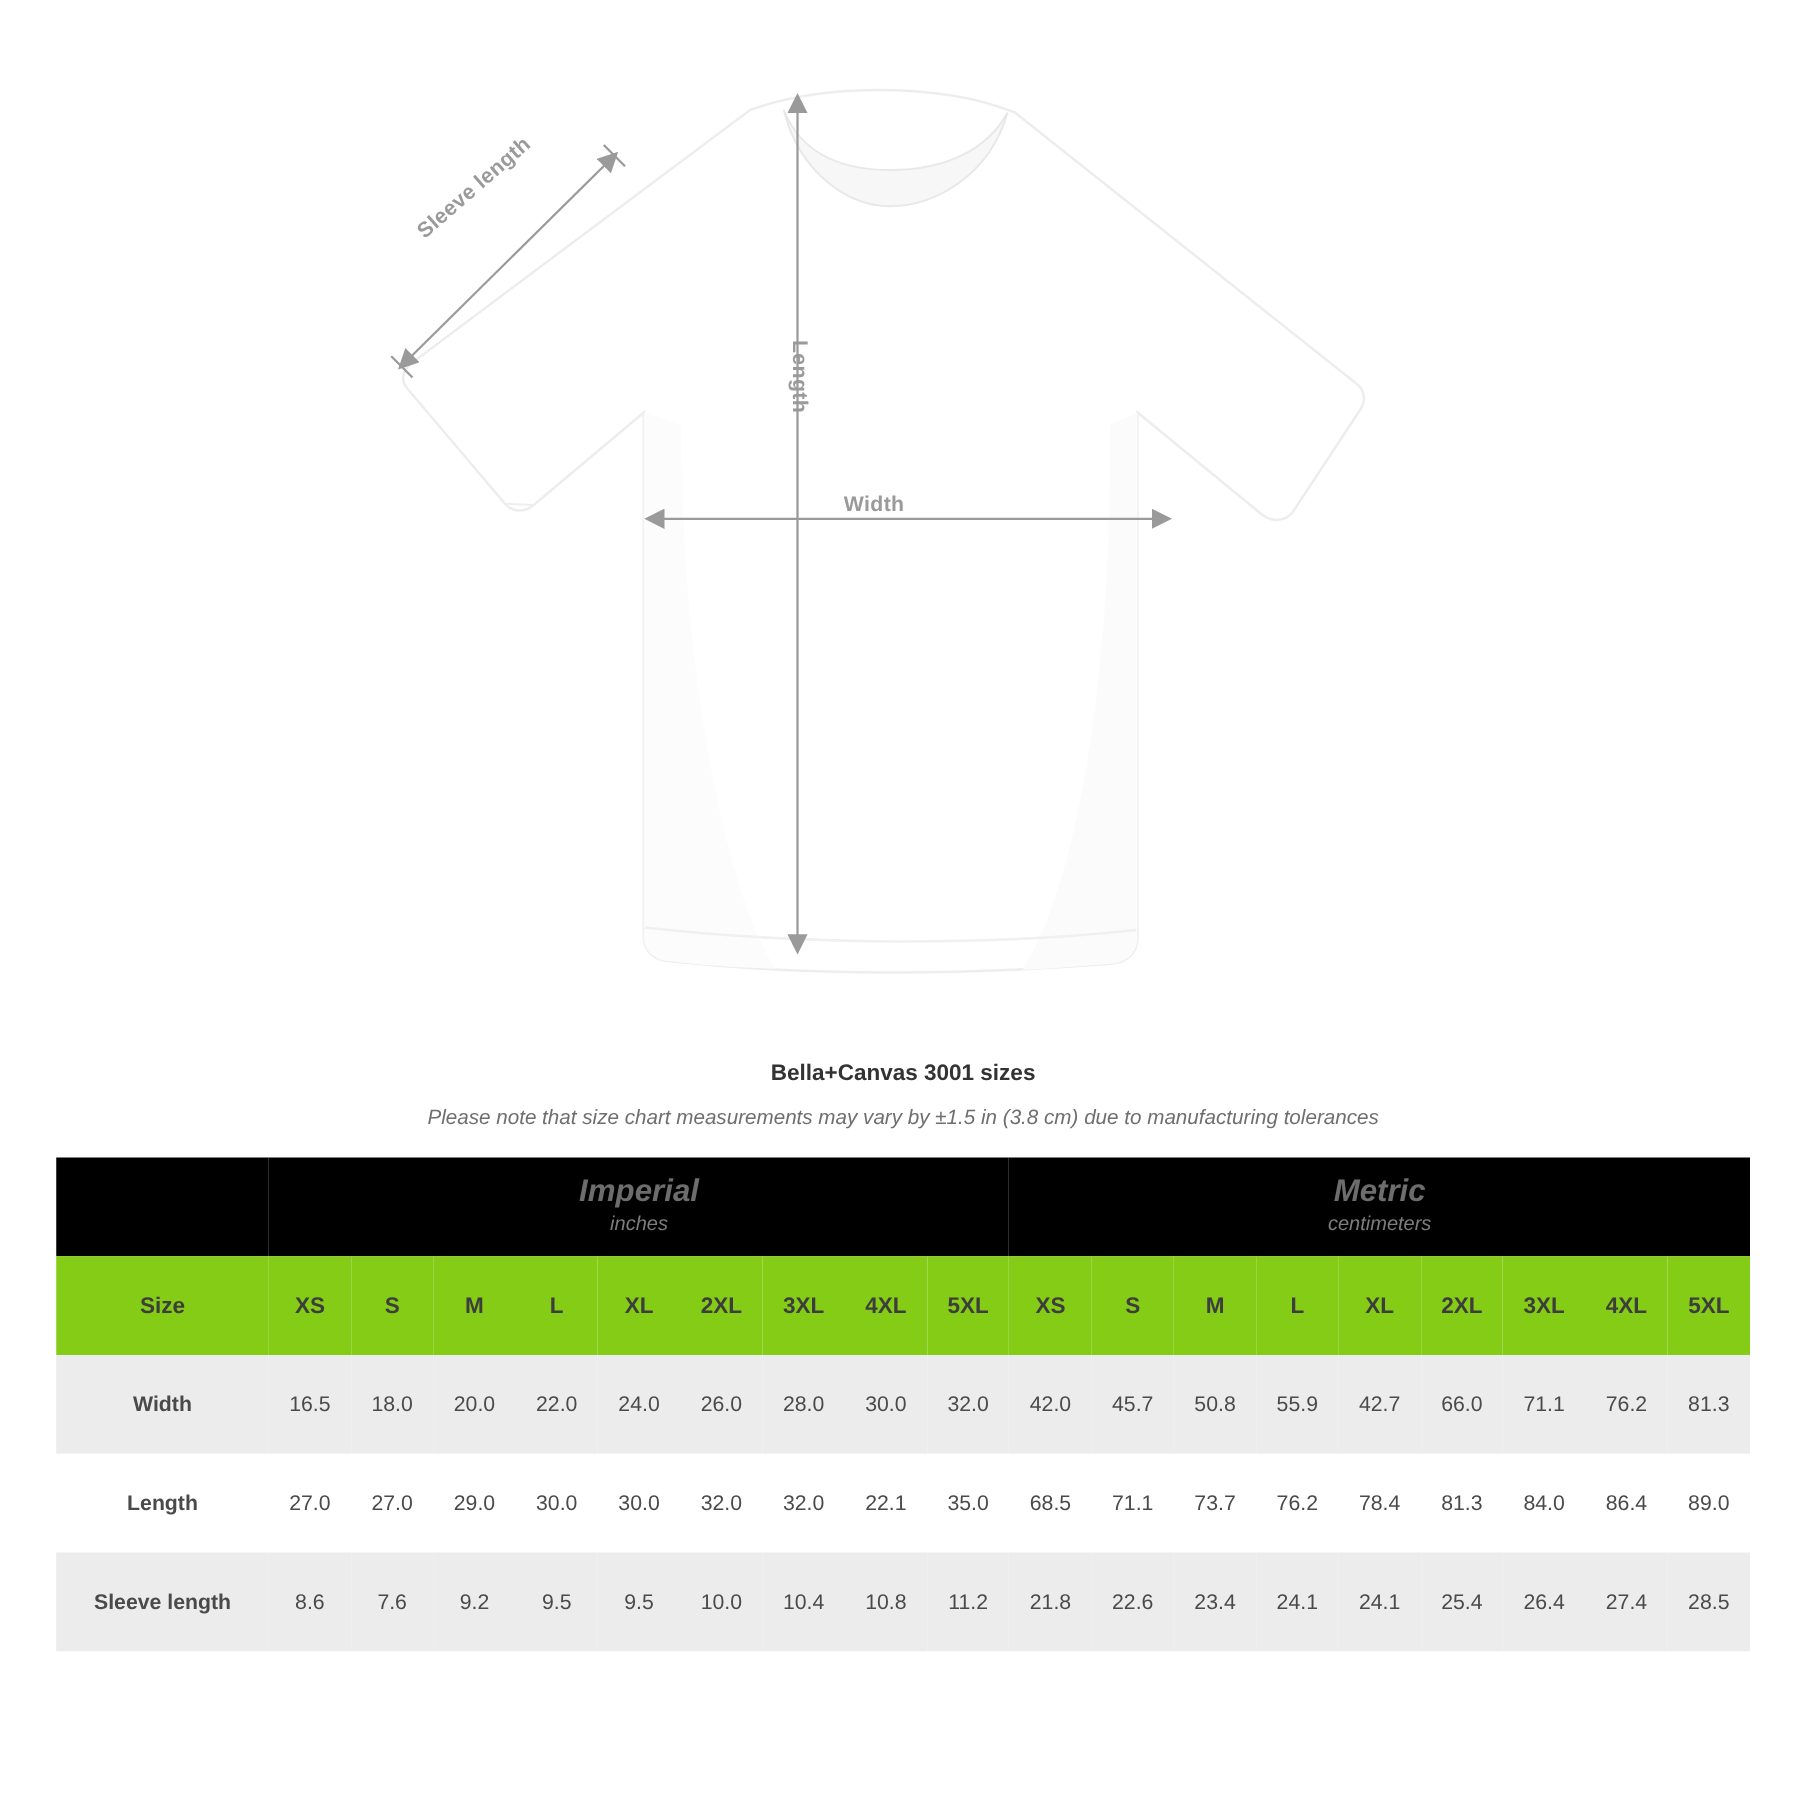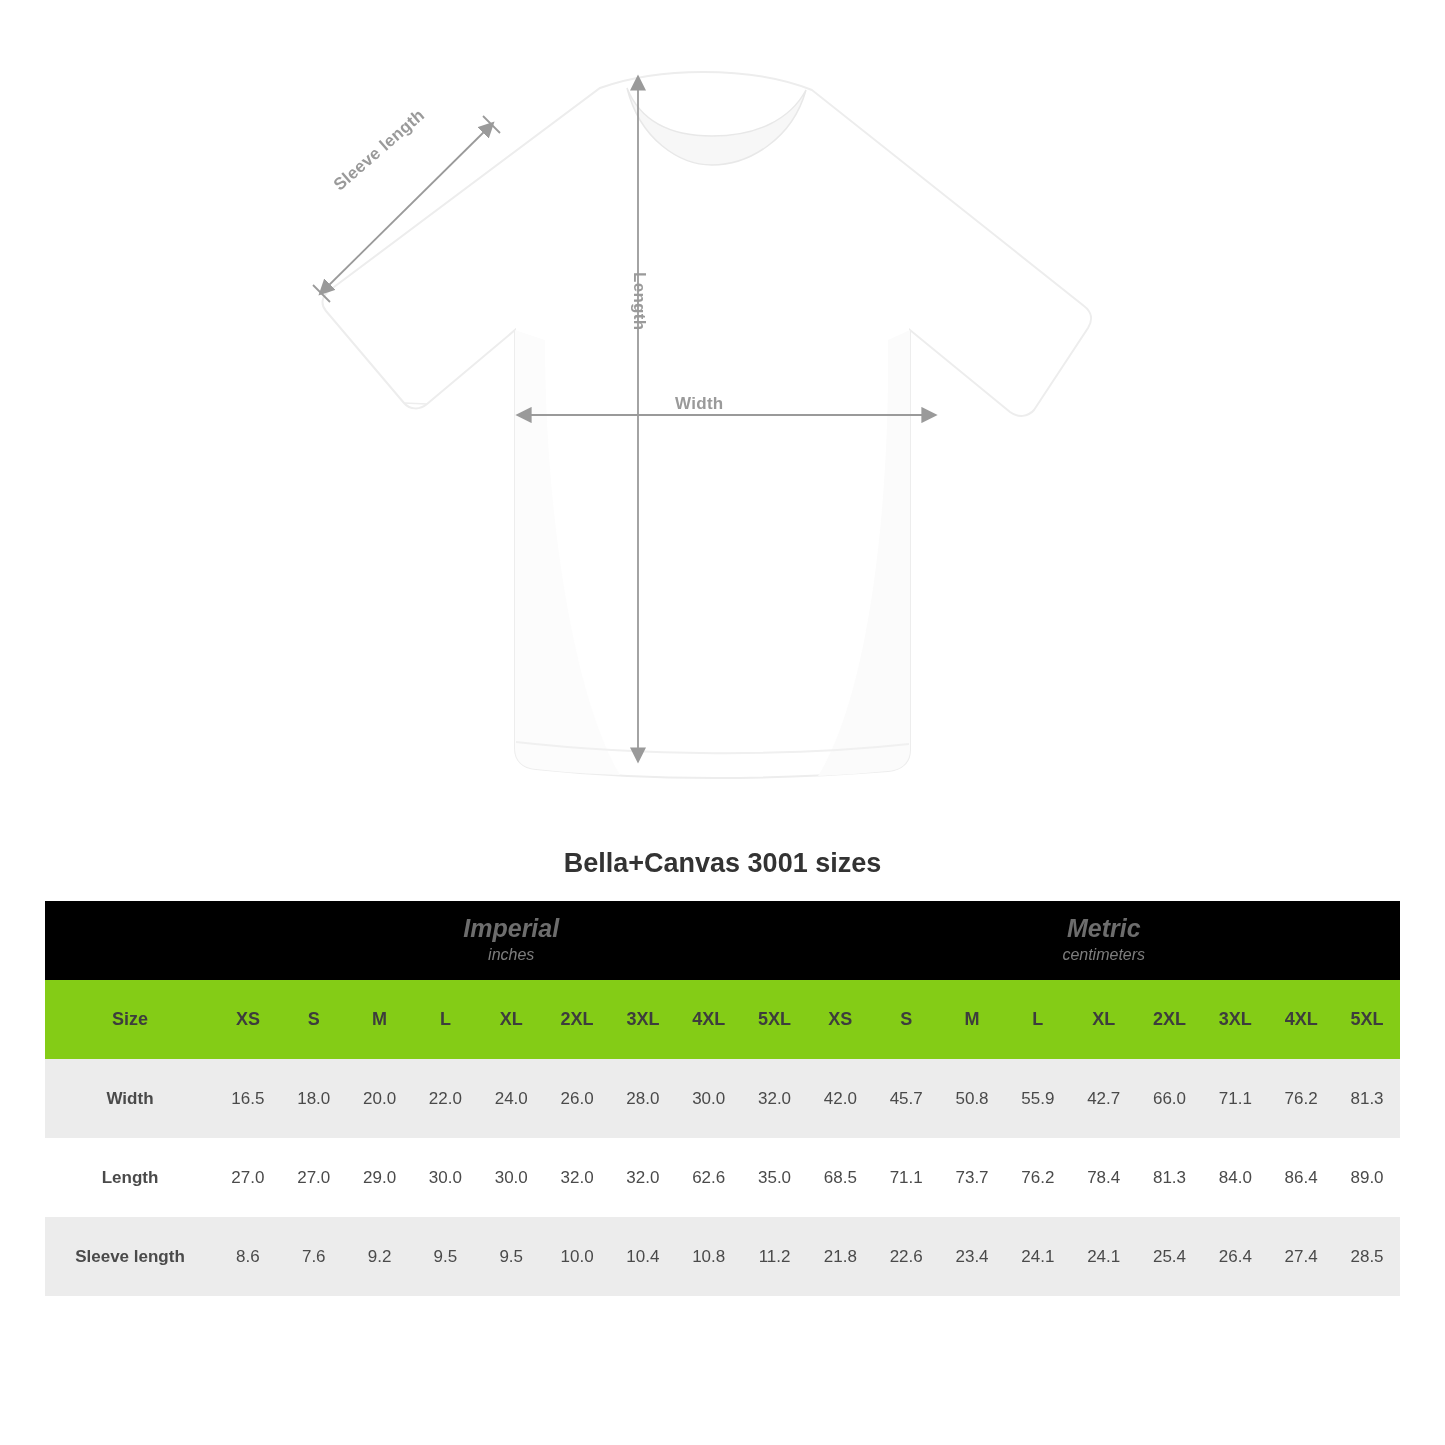--- a/index.html
+++ b/index.html
@@ -56,21 +56,21 @@
     left: 675px;
     top: 394px;
   }
 
   
   .title-block {
     text-align: center;
     margin-top: 18px;
   }
   .chart-title {
-    font-size: 27px;
+    font-size: 18px;
     font-weight: bold;
     color: #333333;
     margin: 16px;
   }
   .chart-note {
     font-size: 16.5px;
     font-style: italic;
     color: #6f6f6f;
     margin: 14px 0 0 0;
   }
@@ -191,20 +191,21 @@
       <line x1="519" y1="415" x2="934" y2="415" stroke="#9a9a9a" stroke-width="1.8" marker-start="url(#arrowStart)" marker-end="url(#arrowEnd)"></line>
     </svg>
 
     <div class="dim-label label-sleeve">Sleeve length</div>
     <div class="dim-label label-length">Length</div>
     <div class="dim-label label-width">Width</div>
   </div>
 
   <div class="title-block">
     <h1 class="chart-title">Bella+Canvas 3001 sizes</h1>
+    <p class="chart-note">Please note that size chart measurements may vary by ±1.5 in (3.8 cm) due to manufacturing tolerances</p>
   </div>
 
   <div class="table-wrap">
     <table class="size-table">
       <colgroup>
         <col class="col-label">
         <col>
           <col>
           <col>
           <col>
@@ -282,21 +283,21 @@
 
         <tr class="row-plain">
           <td class="rowlabel">Length</td>
           <td>27.0</td>
           <td>27.0</td>
           <td>29.0</td>
           <td>30.0</td>
           <td>30.0</td>
           <td>32.0</td>
           <td>32.0</td>
-          <td>62.6</td>
+          <td>22.1</td>
           <td>35.0</td>
           <td>68.5</td>
           <td>71.1</td>
           <td>73.7</td>
           <td>76.2</td>
           <td>78.4</td>
           <td>81.3</td>
           <td>84.0</td>
           <td>86.4</td>
           <td>89.0</td>

